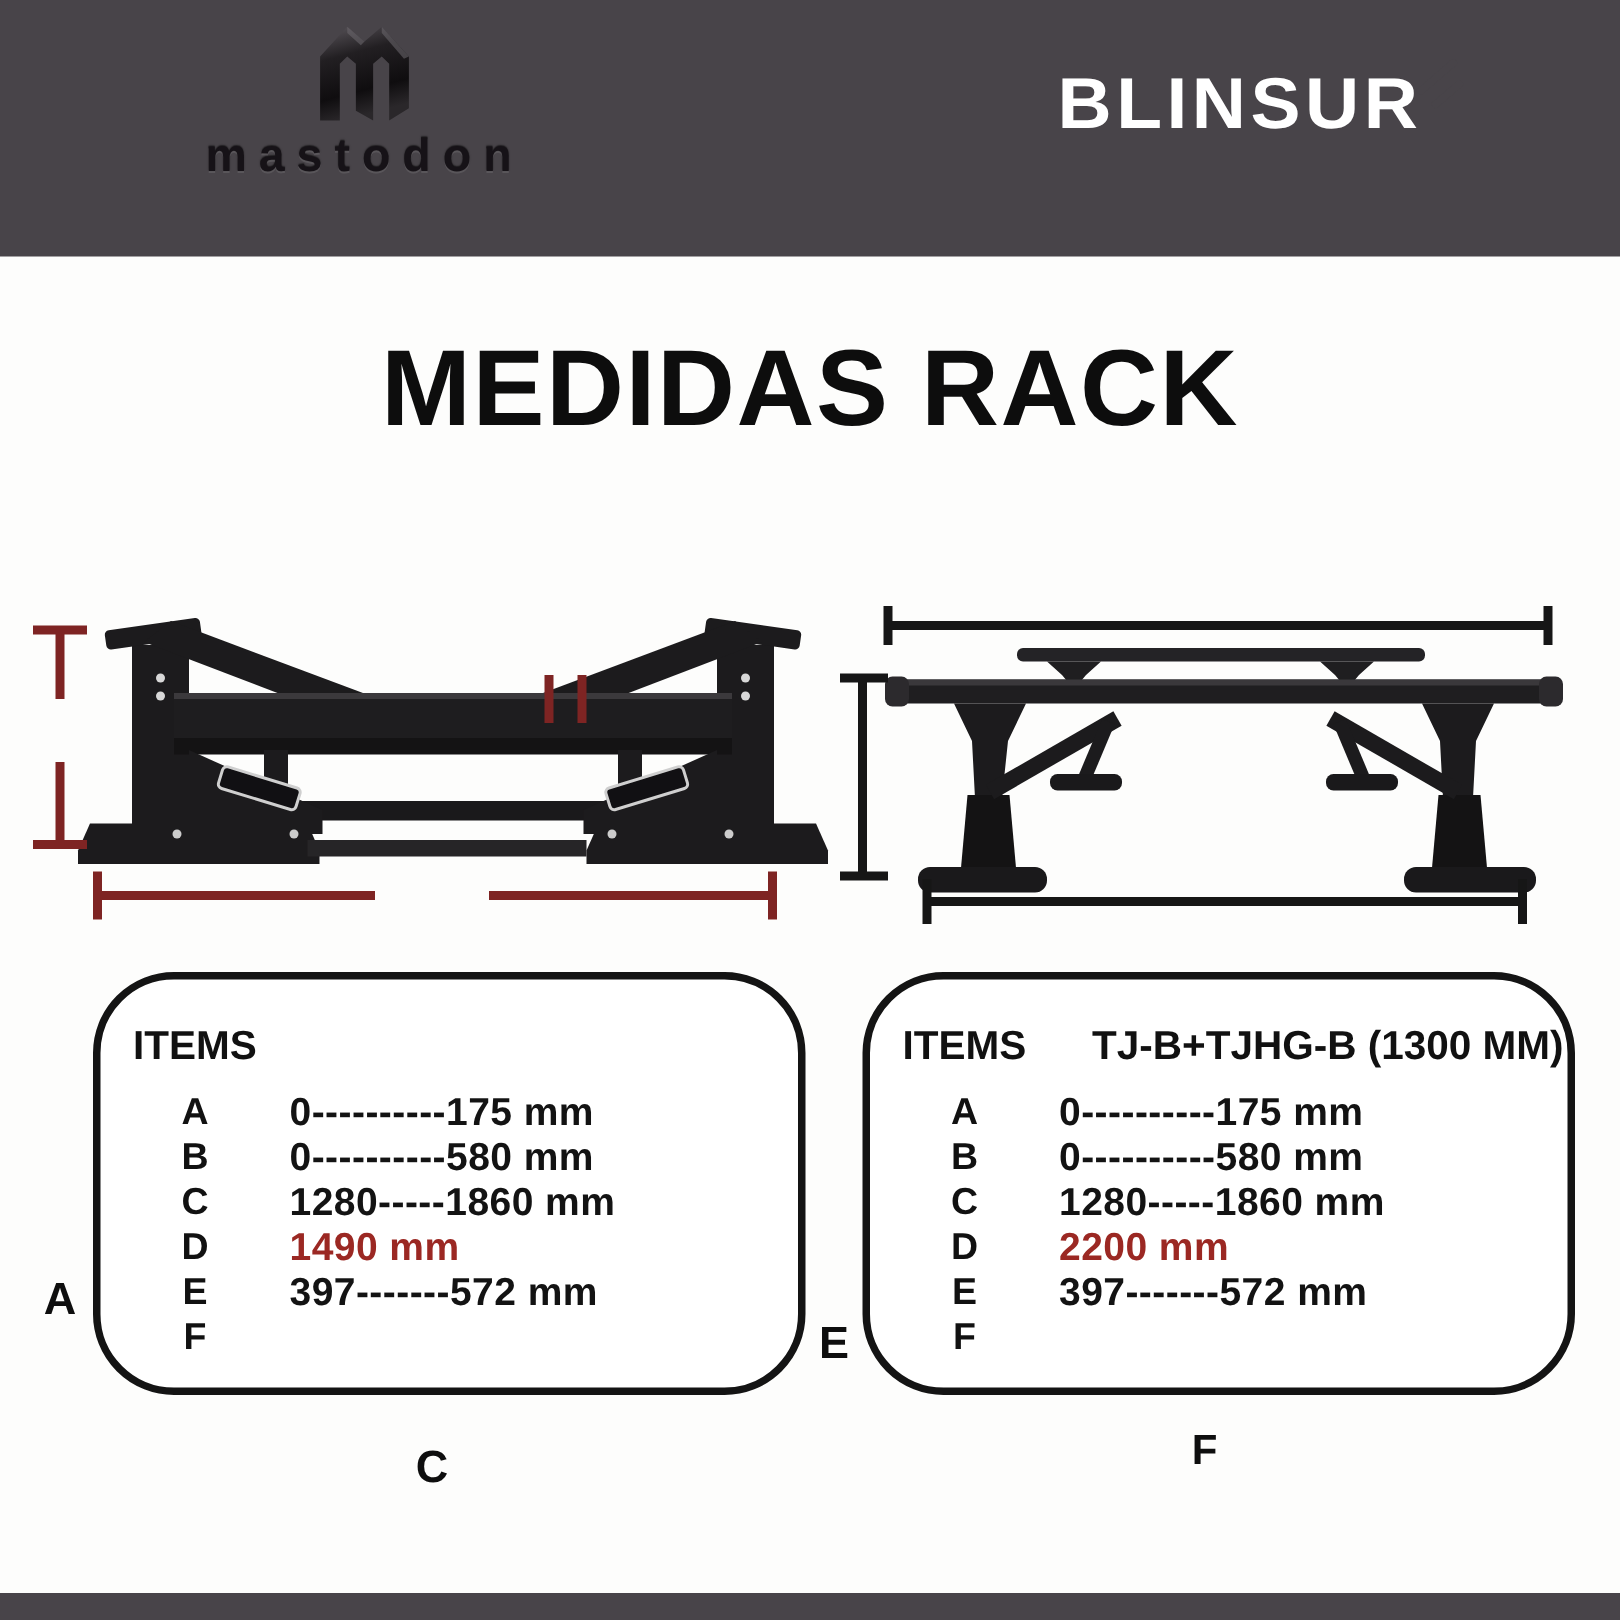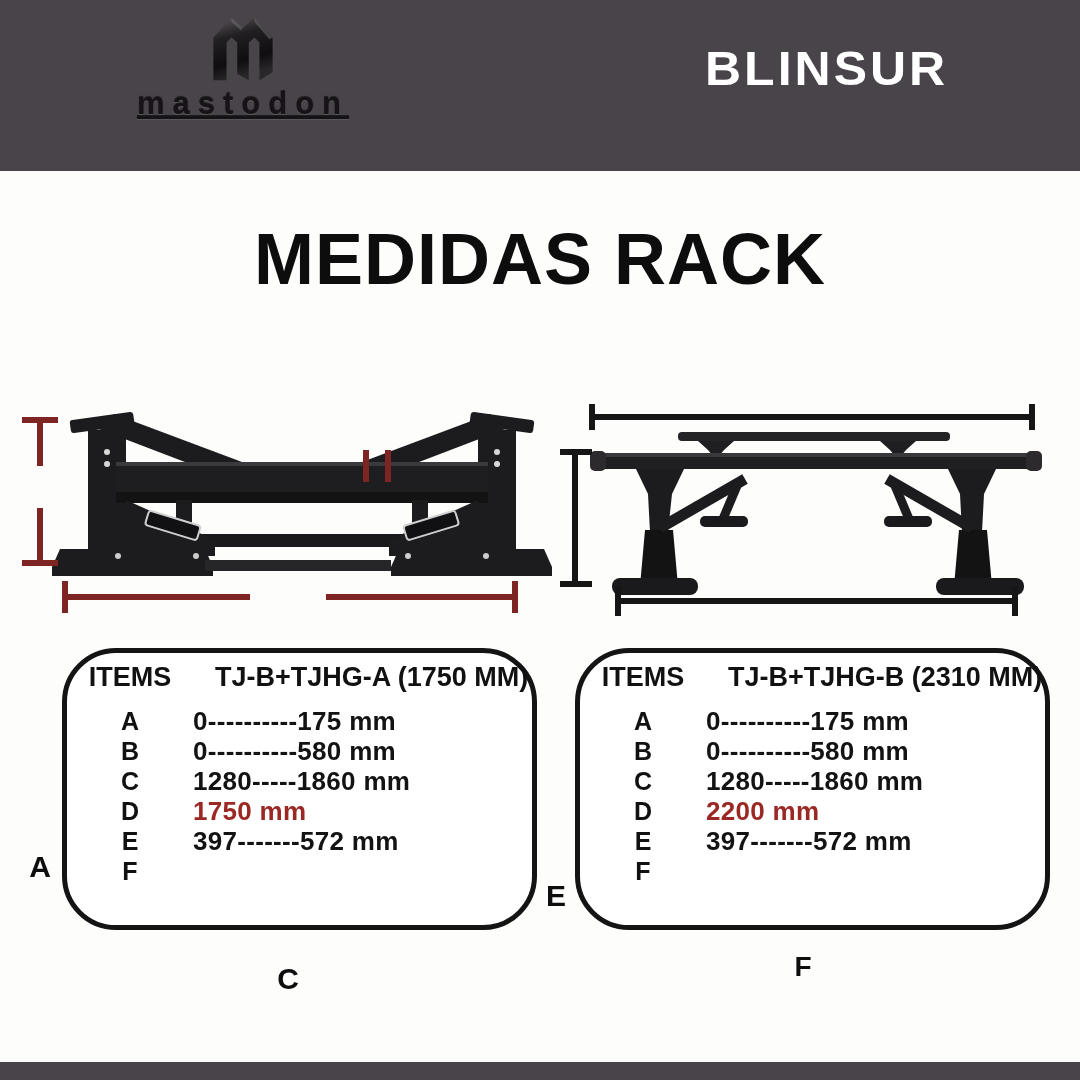--- a/index.html
+++ b/index.html
@@ -9,21 +9,21 @@
     font-family:"Liberation Sans", sans-serif;
     -webkit-font-smoothing:antialiased;
   }
   
   .header{position:absolute;left:0;top:0;width:1080px;height:171px;background:var(--header-bg,#484449);}
   .footer{position:absolute;left:0;bottom:0;width:1080px;height:18px;background:var(--header-bg,#484449);}
   .brand-mastodon{position:absolute;left:118px;top:8px;width:250px;height:130px;text-align:center;}
   .m-icon{display:block;margin:0 auto;}
   .mastodon-word{
     margin-top:4px;font-size:31px;font-weight:bold;letter-spacing:8px;
-    color:#161217;text-shadow:0 1px 0 rgba(255,255,255,0.10), 0 -1px 1px rgba(0,0,0,0.6);text-decoration:underline;
+    color:#161217;text-shadow:0 1px 0 rgba(255,255,255,0.10), 0 -1px 1px rgba(0,0,0,0.6);
   }
   .brand-blinsur{
     position:absolute;left:705px;top:40px;width:300px;height:60px;
     color:var(--logo-white,#fff);font-size:50px;font-weight:800;letter-spacing:3px;
     transform:scaleY(0.96);white-space:nowrap;
   }
   .r-slash{position:absolute;background:var(--header-bg,#484449);height:5px;border-radius:2px;}
   .r-slash.s1{width:34px;left:236px;top:8px;transform:rotate(-42deg);}
   .r-slash.s2{width:26px;left:247px;top:20px;transform:rotate(-42deg);}
   
@@ -45,21 +45,21 @@
   .lab-d{left:806px;top:398px;font-size:28px;}
   .lab-e{left:556px;top:516px;font-size:30px;}
   .lab-f{left:803px;top:587px;font-size:28px;}
   
   .spec-card{
     position:absolute;top:648px;width:465px;height:272px;
     border:5px solid #141414;border-radius:54px;background:#fff;
   }
   .spec-card.left{left:62px;}
   .spec-card.right{left:575px;}
-  .card-head{display:flex;align-items:baseline;margin-top:9px;}
+  .card-head{display:flex;align-items:baseline;margin-top:29px;}
   .items-label{width:126px;text-align:center;font-size:27px;font-weight:800;color:#111;}
   .model-label{margin-left:22px;font-size:27px;font-weight:800;color:#111;white-space:nowrap;}
   .rows{margin-top:13px;}
   .spec-row{display:flex;align-items:center;height:30px;}
   .spec-letter{width:126px;text-align:center;font-size:25px;font-weight:800;color:#111;}
   .spec-value{font-size:26px;font-weight:800;color:#131313;letter-spacing:0.3px;white-space:nowrap;}
   .spec-value.red{color:var(--table-red,#9b2823);}
 </style>
 </head>
 <body>
@@ -205,53 +205,52 @@
     <div class="dim-label lab-b">B</div>
     <div class="dim-label lab-c">C</div>
     <div class="dim-label lab-d">D</div>
     <div class="dim-label lab-e">E</div>
     <div class="dim-label lab-f">F</div>
   </div>
 
   <div class="spec-card left">
     <div class="card-head">
       <div class="items-label">ITEMS</div>
-      <div class="model-label">TJ-B+TJHG-A (1750 MM)</div>
     </div>
     <div class="rows">
       <div class="spec-row">
         <div class="spec-letter">A</div>
         <div class="spec-value">0----------175 mm</div>
       </div>
       <div class="spec-row">
         <div class="spec-letter">B</div>
         <div class="spec-value">0----------580 mm</div>
       </div>
       <div class="spec-row">
         <div class="spec-letter">C</div>
         <div class="spec-value">1280-----1860 mm</div>
       </div>
       <div class="spec-row">
         <div class="spec-letter">D</div>
-        <div class="spec-value red">1750 mm</div>
+        <div class="spec-value red">1490 mm</div>
       </div>
       <div class="spec-row">
         <div class="spec-letter">E</div>
         <div class="spec-value">397-------572 mm</div>
       </div>
       <div class="spec-row">
         <div class="spec-letter">F</div>
       </div>
     </div>
   </div>
 
   <div class="spec-card right">
     <div class="card-head">
       <div class="items-label">ITEMS</div>
-      <div class="model-label">TJ-B+TJHG-B (2310 MM)</div>
+      <div class="model-label">TJ-B+TJHG-B (1300 MM)</div>
     </div>
     <div class="rows">
       <div class="spec-row">
         <div class="spec-letter">A</div>
         <div class="spec-value">0----------175 mm</div>
       </div>
       <div class="spec-row">
         <div class="spec-letter">B</div>
         <div class="spec-value">0----------580 mm</div>
       </div>

